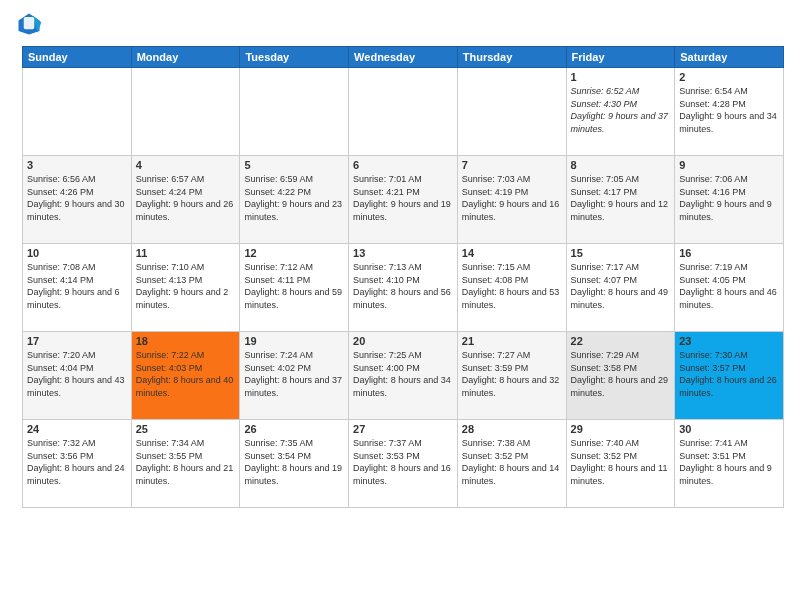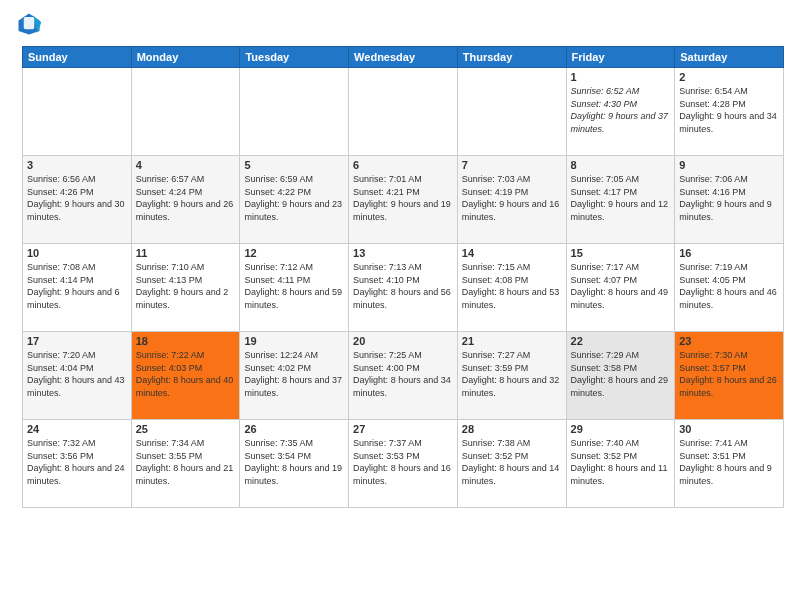--- a/index.html
+++ b/index.html
@@ -241,21 +241,21 @@
 Daylight: 8 hours and 43 minutes.</div>
           </td>
           <td style="background: #f97316;">
             <span class="day-num">18</span>
             <div class="day-info" style="white-space: pre-line;">Sunrise: 7:22 AM
 Sunset: 4:03 PM
 Daylight: 8 hours and 40 minutes.</div>
           </td>
           <td style="background: rgb(245, 245, 245);">
             <span class="day-num">19</span>
-            <div class="day-info" style="white-space: pre-line;">Sunrise: 12:24 AM
+            <div class="day-info" style="white-space: pre-line;">Sunrise: 7:24 AM
 Sunset: 4:02 PM
 Daylight: 8 hours and 37 minutes.</div>
           </td>
           <td style="background: rgb(245, 245, 245);">
             <span class="day-num">20</span>
             <div class="day-info" style="white-space: pre-line;">Sunrise: 7:25 AM
 Sunset: 4:00 PM
 Daylight: 8 hours and 34 minutes.</div>
           </td>
           <td style="background: rgb(245, 245, 245);">
@@ -263,21 +263,21 @@
             <div class="day-info" style="white-space: pre-line;">Sunrise: 7:27 AM
 Sunset: 3:59 PM
 Daylight: 8 hours and 32 minutes.</div>
           </td>
           <td style="background: #e5e5e5;">
             <span class="day-num">22</span>
             <div class="day-info" style="white-space: pre-line;">Sunrise: 7:29 AM
 Sunset: 3:58 PM
 Daylight: 8 hours and 29 minutes.</div>
           </td>
-          <td style="background: #f97316;">
+          <td style="background: #0ea5e9;">
             <span class="day-num">23</span>
             <div class="day-info" style="white-space: pre-line;">Sunrise: 7:30 AM
 Sunset: 3:57 PM
 Daylight: 8 hours and 26 minutes.</div>
           </td>
         </tr>
         <tr>
           <td>
             <span class="day-num">24</span>
             <div class="day-info" style="white-space: pre-line;">Sunrise: 7:32 AM

